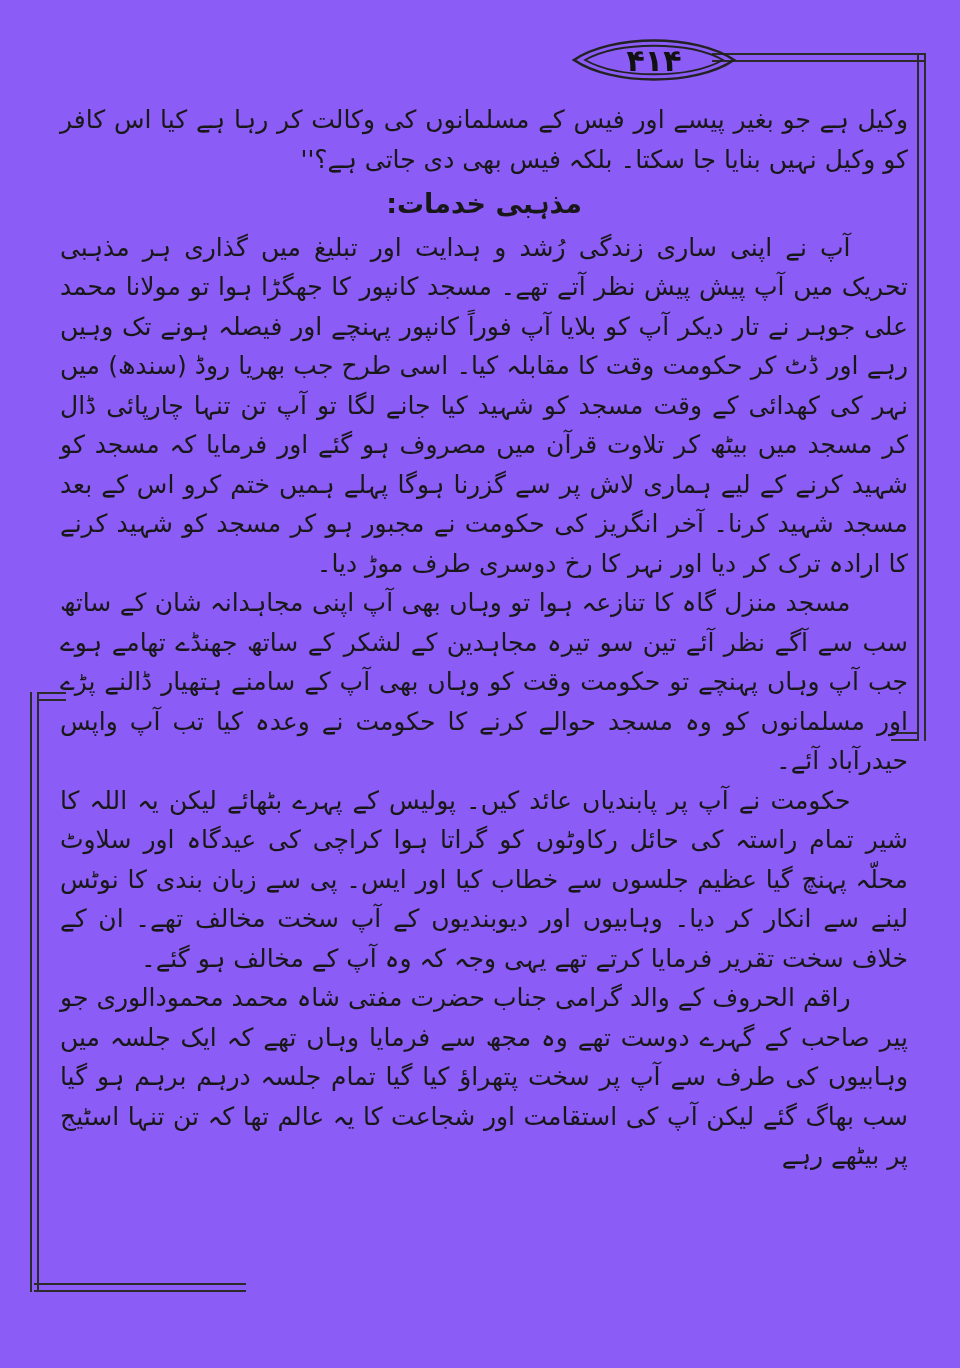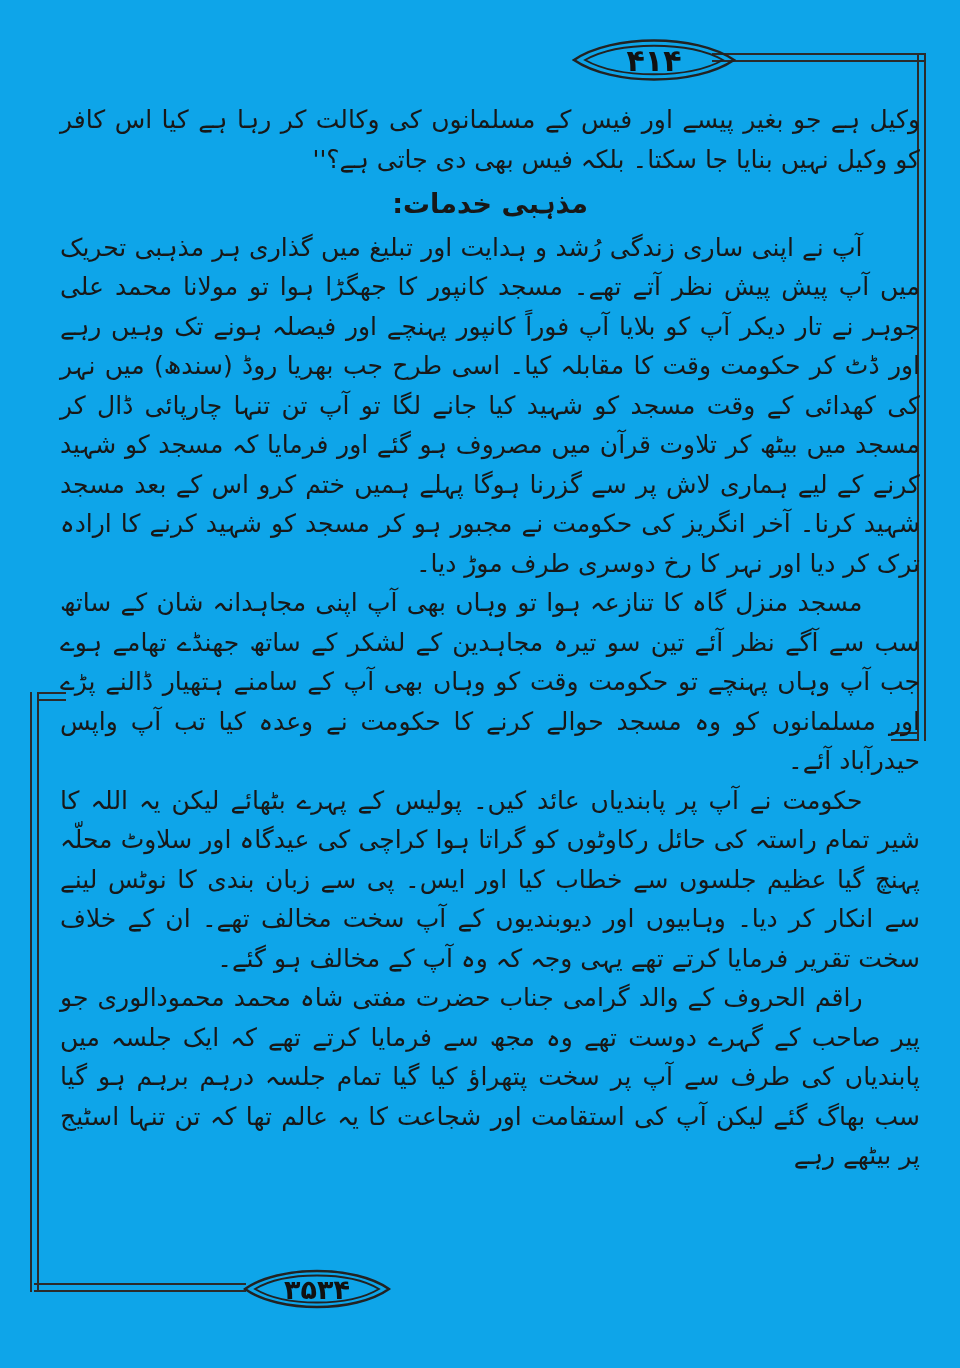--- a/index.html
+++ b/index.html
@@ -2,21 +2,21 @@
 <html><head>
 <meta charset="utf-8">
 <style>
   * { box-sizing: border-box; }
   html, body { margin: 0; padding: 0; background: #e9e9e9; }
   .page {
     position: relative;
     width: 960px;
     height: 1368px;
     margin: 0 auto;
-    background: #0ea5e9;
+    background: #8b5cf6;
     overflow: hidden;
     font-family: "DejaVu Sans", sans-serif;
     color: #161616;
   }
   
   .vlines {
     position: absolute;
     width: 9px;
     border-left: 2px solid #2b2b2b;
     border-right: 2px solid #2b2b2b;
@@ -37,21 +37,21 @@
     justify-content: center;
     font-weight: bold;
     color: #111;
     direction: rtl;
   }
   .cartouche-top .num { font-size: 30px; }
   .cartouche-bottom .num { font-size: 27px; }
   .content {
     position: absolute;
     top: 100px;
-    right: 40px;
+    right: 52px;
     left: 60px;
     direction: rtl;
     text-align: justify;
     font-size: 25px;
     line-height: 1.58;
     color: #181818;
   }
   .content p { margin: 0; }
   .content p.indent { text-indent: 2.3em; }
   .content p.heading {
@@ -76,30 +76,23 @@
   <div class="hlines" style="top:1283px; left:34px; width:212px;"></div>
 
   <div class="cartouche cartouche-top" style="top:30px; left:572px; width:164px; height:60px;">
     <svg width="164" height="60" viewBox="0 0 164 60">
       <path d="M2 30 C 40 4, 124 4, 162 30 C 124 56, 40 56, 2 30 Z" fill="none" stroke="#222" stroke-width="2.5"></path>
       <path d="M13 30 C 47 11, 117 11, 151 30 C 117 49, 47 49, 13 30 Z" fill="none" stroke="#222" stroke-width="1.8"></path>
     </svg>
     <span class="num">۴۱۴</span>
   </div>
 
-  <div class="cartouche cartouche-bottom" style="top:1262px; left:243px; width:148px; height:54px;">
-    <svg width="148" height="54" viewBox="0 0 148 54">
-      <path d="M2 27 C 36 3, 112 3, 146 27 C 112 51, 36 51, 2 27 Z" fill="none" stroke="#222" stroke-width="2.5"></path>
-      <path d="M12 27 C 42 9, 106 9, 136 27 C 106 45, 42 45, 12 27 Z" fill="none" stroke="#222" stroke-width="1.8"></path>
-    </svg>
-    <span class="num">۳۵۳۴</span>
-  </div>
 
   <div class="content" lang="ur" dir="rtl">
     <p>وکیل ہے جو بغیر پیسے اور فیس کے مسلمانوں کی وکالت کر رہا ہے کیا اس کافر کو وکیل نہیں بنایا جا سکتا۔ بلکہ فیس بھی دی جاتی ہے؟''</p>
     <p class="heading">مذہبی خدمات:</p>
     <p class="indent">آپ نے اپنی ساری زندگی رُشد و ہدایت اور تبلیغ میں گذاری ہر مذہبی تحریک میں آپ پیش پیش نظر آتے تھے۔ مسجد کانپور کا جھگڑا ہوا تو مولانا محمد علی جوہر نے تار دیکر آپ کو بلایا آپ فوراً کانپور پہنچے اور فیصلہ ہونے تک وہیں رہے اور ڈٹ کر حکومت وقت کا مقابلہ کیا۔ اسی طرح جب بھریا روڈ (سندھ) میں نہر کی کھدائی کے وقت مسجد کو شہید کیا جانے لگا تو آپ تن تنہا چارپائی ڈال کر مسجد میں بیٹھ کر تلاوت قرآن میں مصروف ہو گئے اور فرمایا کہ مسجد کو شہید کرنے کے لیے ہماری لاش پر سے گزرنا ہوگا پہلے ہمیں ختم کرو اس کے بعد مسجد شہید کرنا۔ آخر انگریز کی حکومت نے مجبور ہو کر مسجد کو شہید کرنے کا ارادہ ترک کر دیا اور نہر کا رخ دوسری طرف موڑ دیا۔</p>
     <p class="indent">مسجد منزل گاہ کا تنازعہ ہوا تو وہاں بھی آپ اپنی مجاہدانہ شان کے ساتھ سب سے آگے نظر آئے تین سو تیرہ مجاہدین کے لشکر کے ساتھ جھنڈے تھامے ہوے جب آپ وہاں پہنچے تو حکومت وقت کو وہاں بھی آپ کے سامنے ہتھیار ڈالنے پڑے اور مسلمانوں کو وہ مسجد حوالے کرنے کا حکومت نے وعدہ کیا تب آپ واپس حیدرآباد آئے۔</p>
     <p class="indent">حکومت نے آپ پر پابندیاں عائد کیں۔ پولیس کے پہرے بٹھائے لیکن یہ اللہ کا شیر تمام راستہ کی حائل رکاوٹوں کو گراتا ہوا کراچی کی عیدگاہ اور سلاوٹ محلّہ پہنچ گیا عظیم جلسوں سے خطاب کیا اور ایس۔ پی سے زبان بندی کا نوٹس لینے سے انکار کر دیا۔ وہابیوں اور دیوبندیوں کے آپ سخت مخالف تھے۔ ان کے خلاف سخت تقریر فرمایا کرتے تھے یہی وجہ کہ وہ آپ کے مخالف ہو گئے۔</p>
-    <p class="indent">راقم الحروف کے والد گرامی جناب حضرت مفتی شاہ محمد محمودالوری جو پیر صاحب کے گہرے دوست تھے وہ مجھ سے فرمایا کرتے تھے کہ ایک جلسہ میں پابندیاں کی طرف سے آپ پر سخت پتھراؤ کیا گیا تمام جلسہ درہم برہم ہو گیا سب بھاگ گئے لیکن آپ کی استقامت اور شجاعت کا یہ عالم تھا کہ تن تنہا اسٹیج پر بیٹھے رہے</p>
+    <p class="indent">راقم الحروف کے والد گرامی جناب حضرت مفتی شاہ محمد محمودالوری جو پیر صاحب کے گہرے دوست تھے وہ مجھ سے فرمایا وہاں تھے کہ ایک جلسہ میں وہابیوں کی طرف سے آپ پر سخت پتھراؤ کیا گیا تمام جلسہ درہم برہم ہو گیا سب بھاگ گئے لیکن آپ کی استقامت اور شجاعت کا یہ عالم تھا کہ تن تنہا اسٹیج پر بیٹھے رہے</p>
   </div>
 
 </div>
 
 </body></html>

